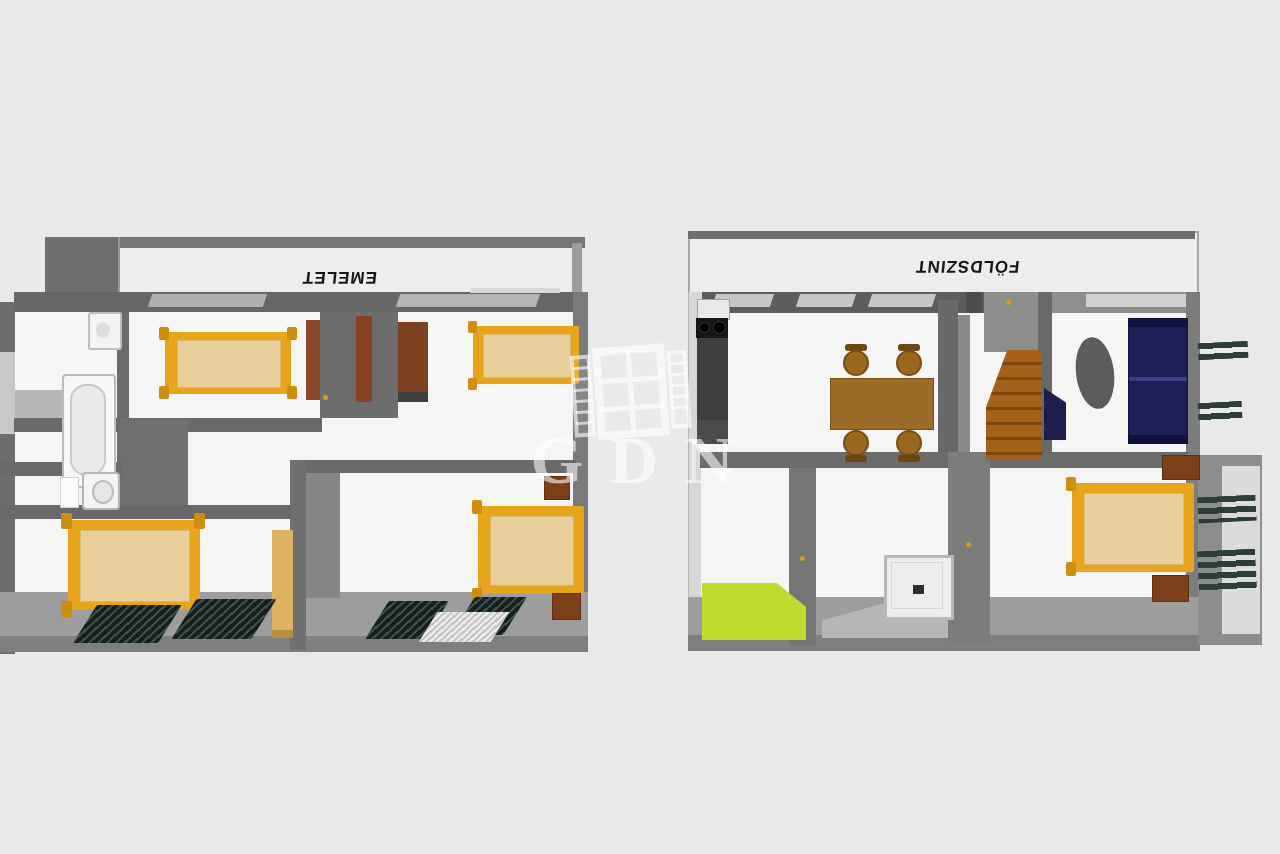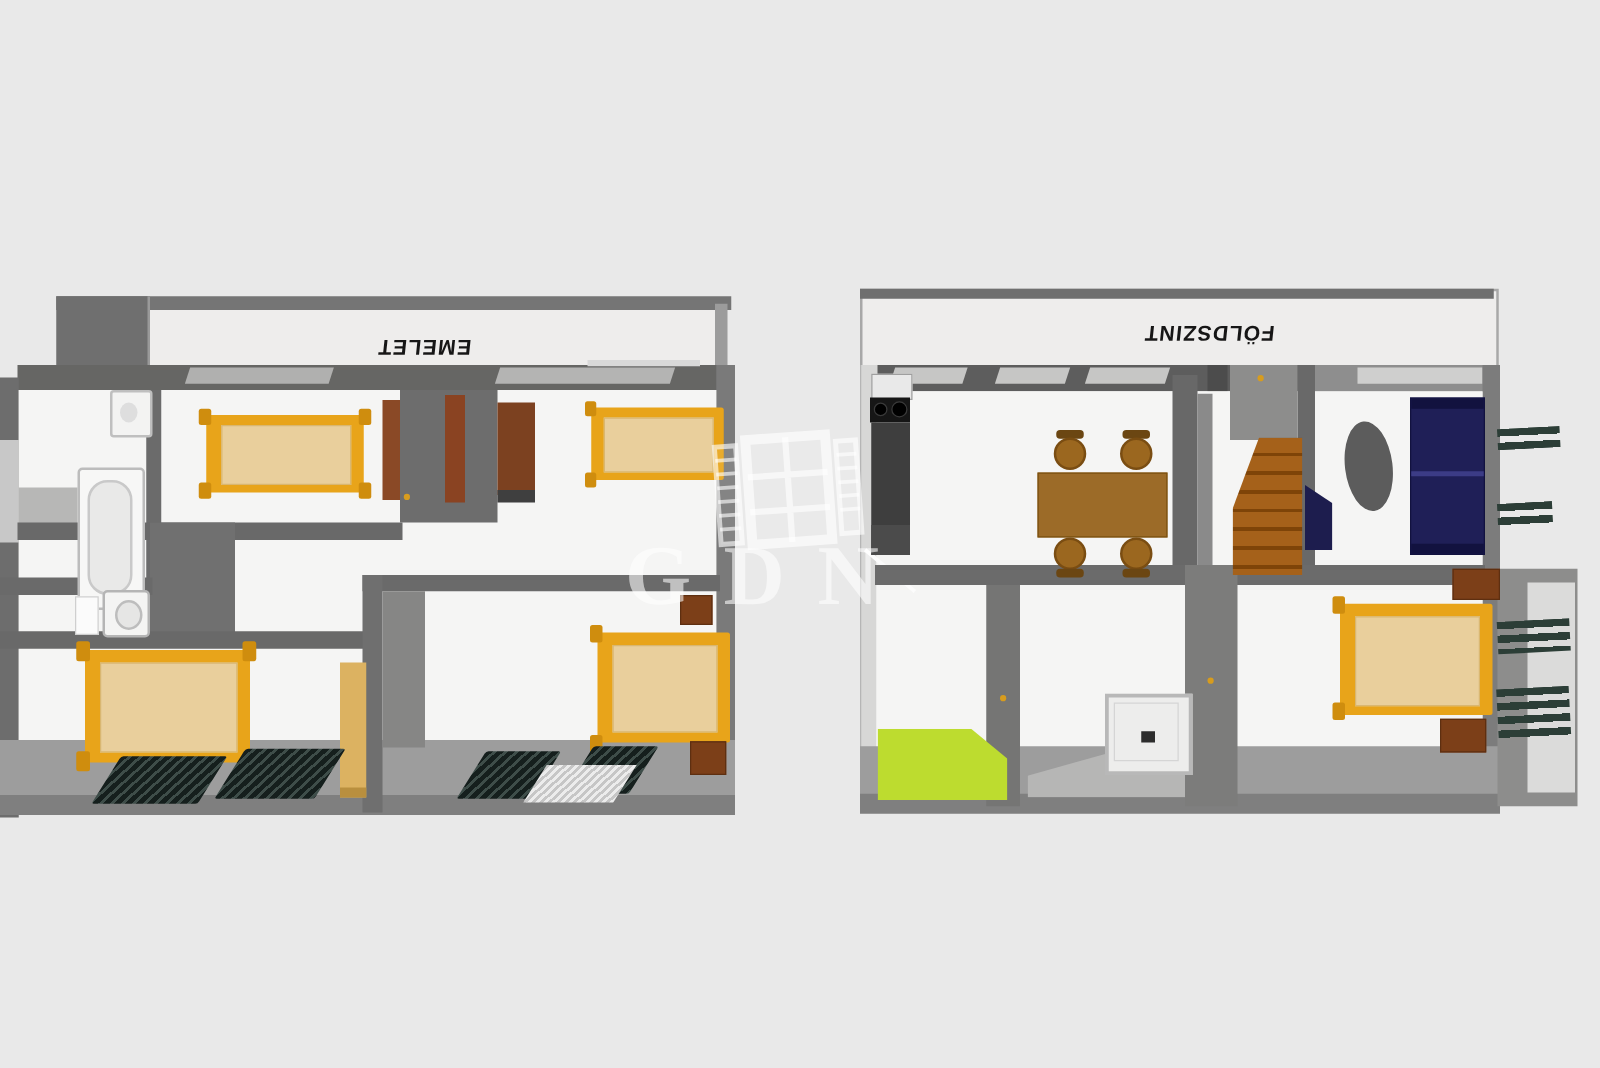--- a/index.html
+++ b/index.html
@@ -19,21 +19,21 @@
   .golddot{background:#d79c1e;border-radius:50%;width:5px;height:5px;}
   .chair{background:#9b671f;border:2px solid #7a4d12;border-radius:50%;width:22px;height:22px;}
   .chairback{background:#6b4612;border-radius:3px;width:22px;height:7px;}
   .floor-label{transform:rotate(180deg) skewX(-6deg);font-weight:bold;font-size:17px;color:#161616;
                letter-spacing:1px;text-align:center;line-height:28px;}
   .whiteline{background:#fcfcfc;}
   .stairs{background:repeating-linear-gradient(180deg,#a5611a 0 12px,#7e4408 12px 15px);
           clip-path:polygon(38% 0,100% 0,100% 100%,0 100%,0 52%);}
   .sofa{background:#1f1f57;border:1px solid #12123f;}
   .watermark-text{font-family:"Liberation Serif",serif;font-weight:bold;font-size:68px;
-                  color:rgba(255,255,255,0.58);letter-spacing:26px;line-height:85px;}
+                  color:rgba(255,255,255,0.58);letter-spacing:26px;text-align:center;line-height:85px;}
 </style>
 </head>
 <body>
 
 <div id="stage">
 
   <div class="abs" style="inset:0;">
 
     <div class="abs" style="left:45px;top:237px;width:540px;height:11px;background:#757575;"></div>
     <div class="abs" style="left:57px;top:248px;width:521px;height:45px;background:#eeedec;"></div>

